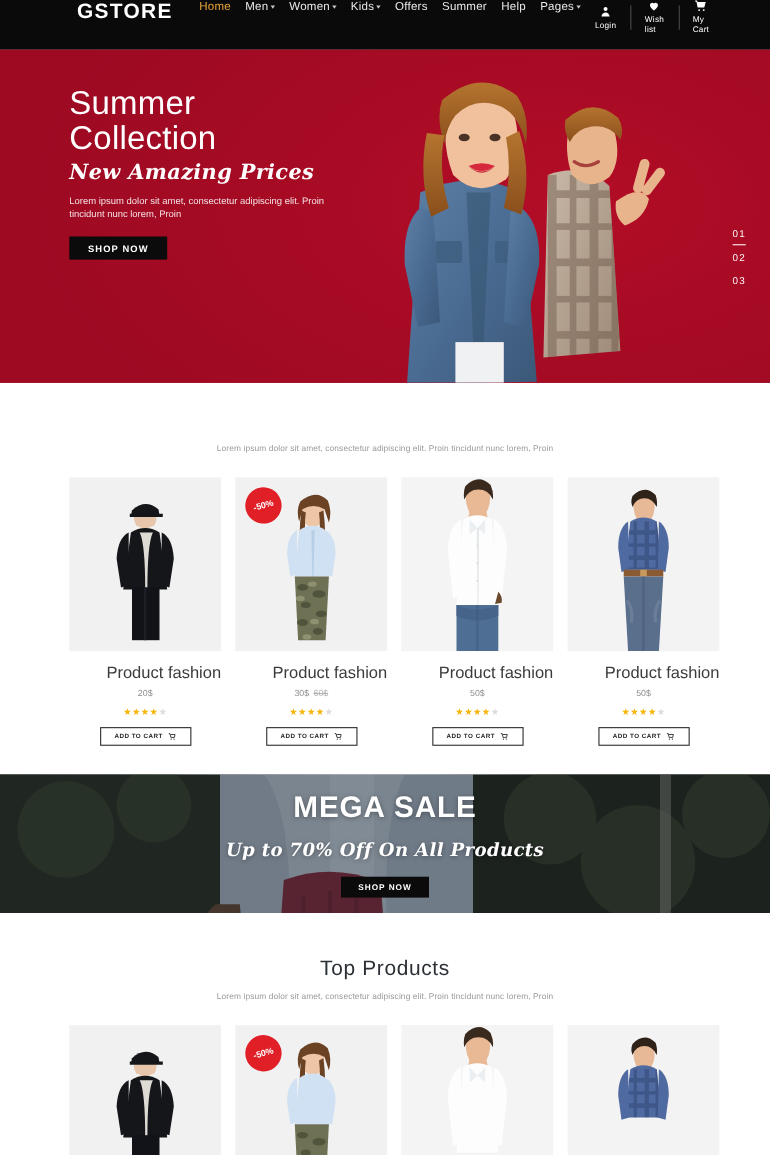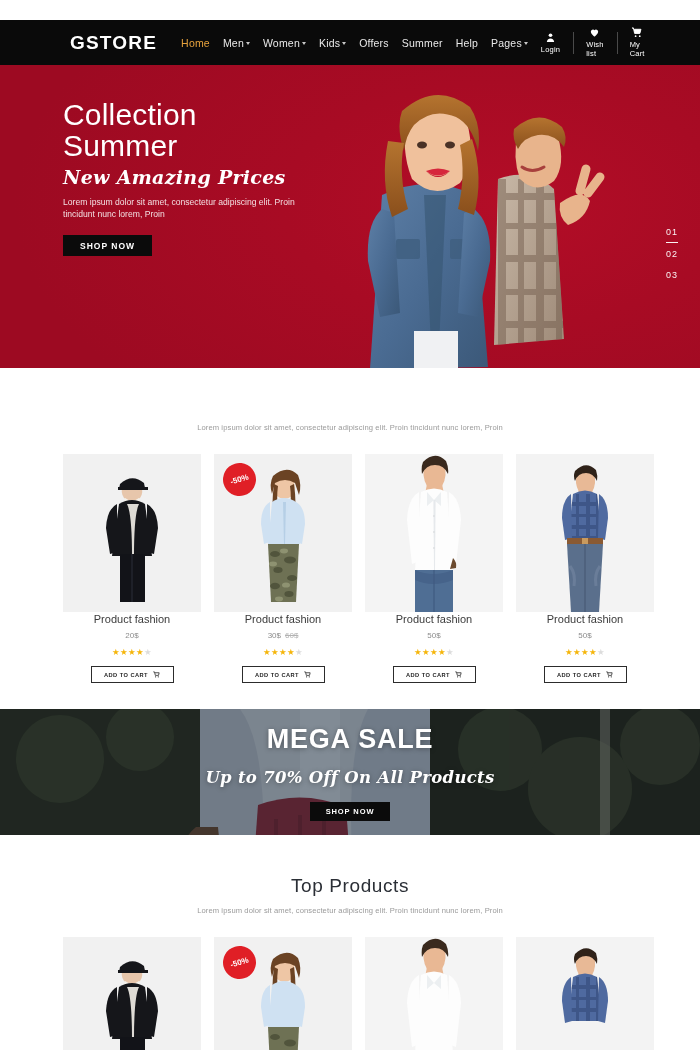--- a/index.html
+++ b/index.html
@@ -7,21 +7,21 @@
   body {
     font-family:"Liberation Sans", sans-serif;
     background:#ffffff;
     color:#333;
     -webkit-font-smoothing:antialiased;
   }
 
   
   .header {
     height:45px; background:#0a0a0a;
-    display:flex; align-items:center; position:relative; z-index:20;margin-top:20px;
+    display:flex; align-items:flex-start; position:relative; z-index:20;
   }
   .brand {
     color:#fff; font-size:19px; font-weight:bold; letter-spacing:1.2px;
     margin-left:70px; width:120px;
   }
   .mainnav { display:flex; align-items:center; gap:13px; margin-left:24px; }
   .navitem {
     color:#e9e9e9; font-size:10.5px; letter-spacing:.2px;
     display:flex; align-items:center; gap:2px; cursor:pointer; white-space:nowrap;
   }
@@ -86,21 +86,21 @@
   .thumb {
     width:138px; height:158px; background:#f3f3f3; position:relative; overflow:hidden;
     cursor:pointer;
   }
   .badge {
     position:absolute; left:9px; top:9px; width:33px; height:33px; border-radius:50%;
     background:#e01f26; color:#fff; font-size:8px; font-weight:bold;
     display:flex; align-items:center; justify-content:center; z-index:3;
     transform:rotate(-16deg);
   }
-  .p-name { text-align:center; font-size:11px; color:#3b3b3b; margin-top:1px; }
+  .p-name { text-align:right; font-size:15px; color:#3b3b3b; margin-top:11px; }
   .p-price { text-align:center; font-size:8px; color:#8c8c8c; margin-top:6px; }
   .p-price .old { text-decoration:line-through; margin-left:4px; color:#b3b3b3; }
   .stars { text-align:center; margin-top:7px; font-size:8.5px; letter-spacing:.4px; }
   .stars .on { color:#f5b50a; }
   .stars .off { color:#dcdcdc; }
   .atc {
     margin:9px auto 0; width:83px; height:17px; border:1.2px solid #2c2c2c;
     display:flex; align-items:center; justify-content:center; gap:5px;
     font-size:5.7px; font-weight:bold; letter-spacing:.45px; color:#1d1d1d;
     background:#fff; cursor:pointer;
@@ -253,22 +253,22 @@
       <path d="M66 58 q-8 40 4 76 l16 -8 q-10 -34 -4 -66z" fill="url(#hairA)"></path>
       <path d="M150 56 q12 38 2 76 l-16 -6 q8 -34 2 -64z" fill="url(#hairA)"></path>
       <ellipse cx="100" cy="62" rx="5" ry="3.4" fill="#4a3226"></ellipse>
       <ellipse cx="128" cy="62" rx="5" ry="3.4" fill="#4a3226"></ellipse>
       <path d="M104 88 q12 12 24 0 q-12 10 -24 0z" fill="#c3152c"></path>
       <path d="M104 88 q12 -5 24 0 q-12 9 -24 0z" fill="#d6273c"></path>
     </g>
   </svg>
 
   <div class="hero-copy">
+    <div class="hero-t1">Summer</div>
     <div class="hero-t1">Collection</div>
-    <div class="hero-t1">Summer</div>
     <div class="hero-t2">New Amazing Prices</div>
     <div class="hero-p">Lorem ipsum dolor sit amet, consectetur adipiscing elit. Proin tincidunt nunc lorem, Proin</div>
     <div class="shopnow">SHOP NOW</div>
   </div>
 
   <div class="hero-pager">
     <div class="pg active">01</div>
     <div class="pg">02</div>
     <div class="pg">03</div>
   </div>

